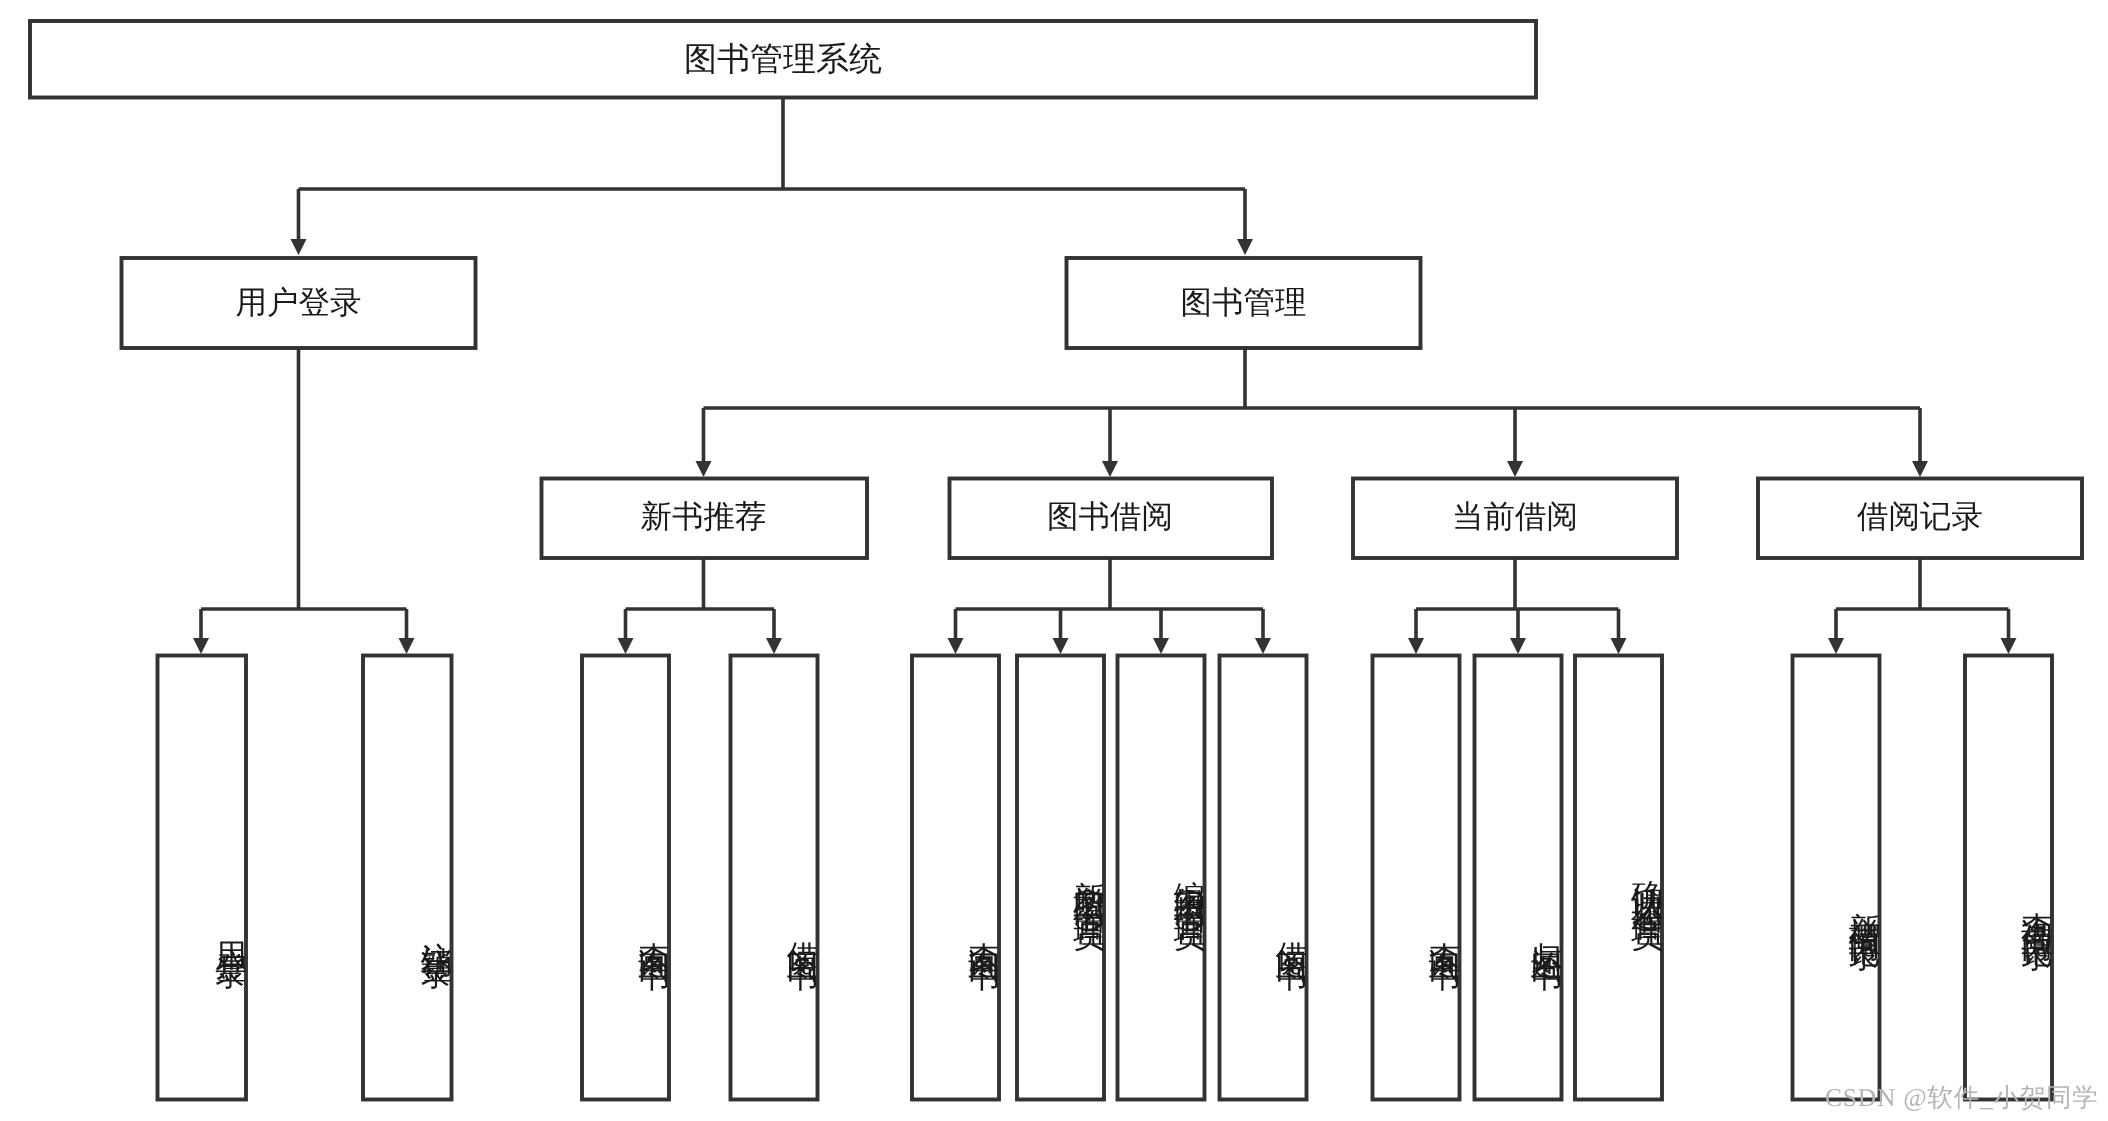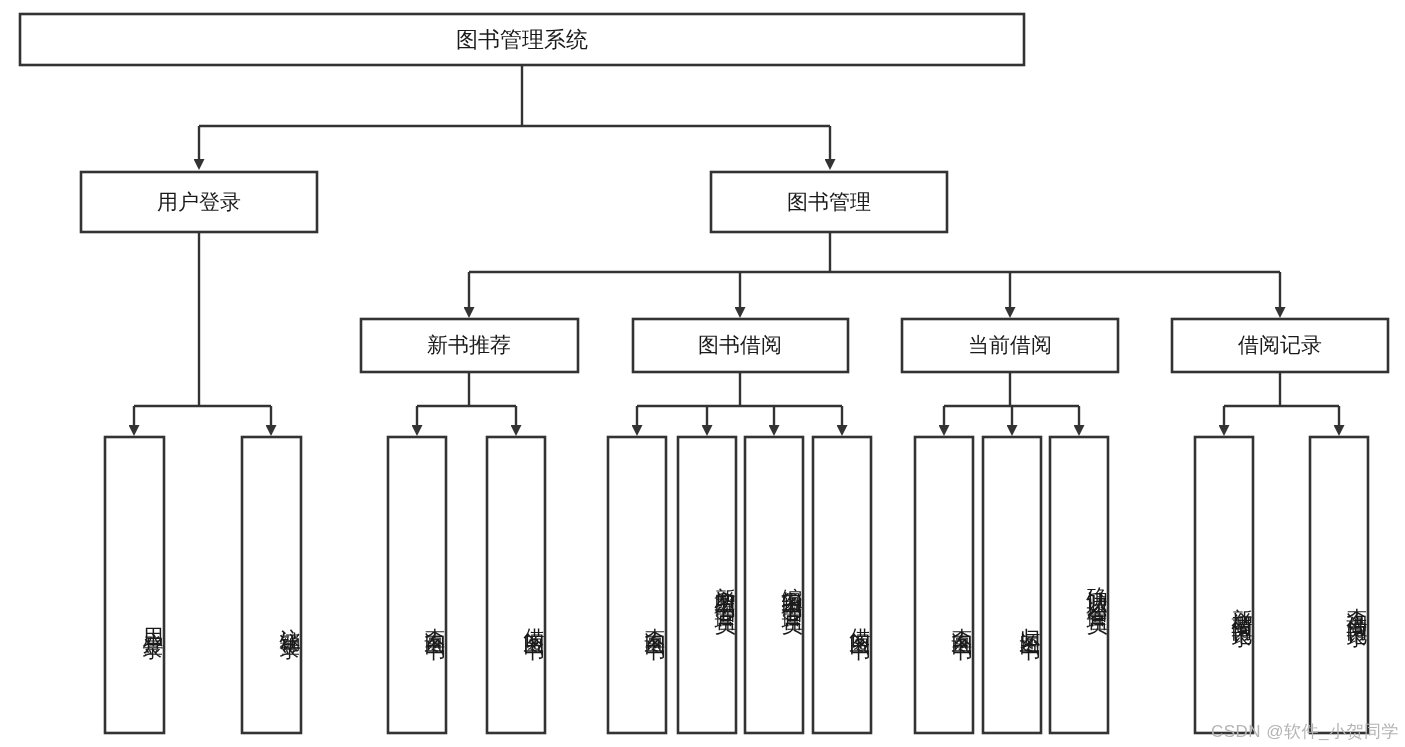--- a/index.html
+++ b/index.html
@@ -8,21 +8,21 @@
   #diagram{position:absolute;left:0;top:0;width:1405px;height:747px;}
   .node-rect{fill:#ffffff;stroke:#333333;stroke-width:2.6;}
   .link{stroke:#333333;stroke-width:2.4;fill:none;}
   .node-label{fill:#1a1a1a;font-family:"Liberation Sans","DejaVu Sans",sans-serif;font-size:21px;text-anchor:middle;dominant-baseline:middle;}
   .node-label-root{font-size:22px;}
   .vlabel-wrap{position:absolute;display:flex;align-items:flex-start;justify-content:center;
      writing-mode:vertical-rl;text-orientation:upright;letter-spacing:4px;
      font-size:21px;color:#1a1a1a;line-height:1.02;
      font-family:"Liberation Sans","DejaVu Sans",sans-serif;pointer-events:none;}
   .watermark{position:absolute;right:6px;bottom:4px;font-size:17px;color:#b4b4b4;
-     font-family:Liberation Sans, sans-serif;letter-spacing:0.5px;white-space:nowrap;}
+     font-family:Liberation Serif, serif;letter-spacing:0.5px;white-space:nowrap;}
 </style>
 </head>
 <body>
 
 <div id="stage">
 
   <svg id="diagram" viewBox="0 0 1405 747">
     <defs>
       <marker id="arrow" markerWidth="11" markerHeight="11" refX="1" refY="5.5" orient="auto" markerUnits="userSpaceOnUse">
         <path d="M0,0 L11,5.5 L0,11 z" fill="#333333"></path>

